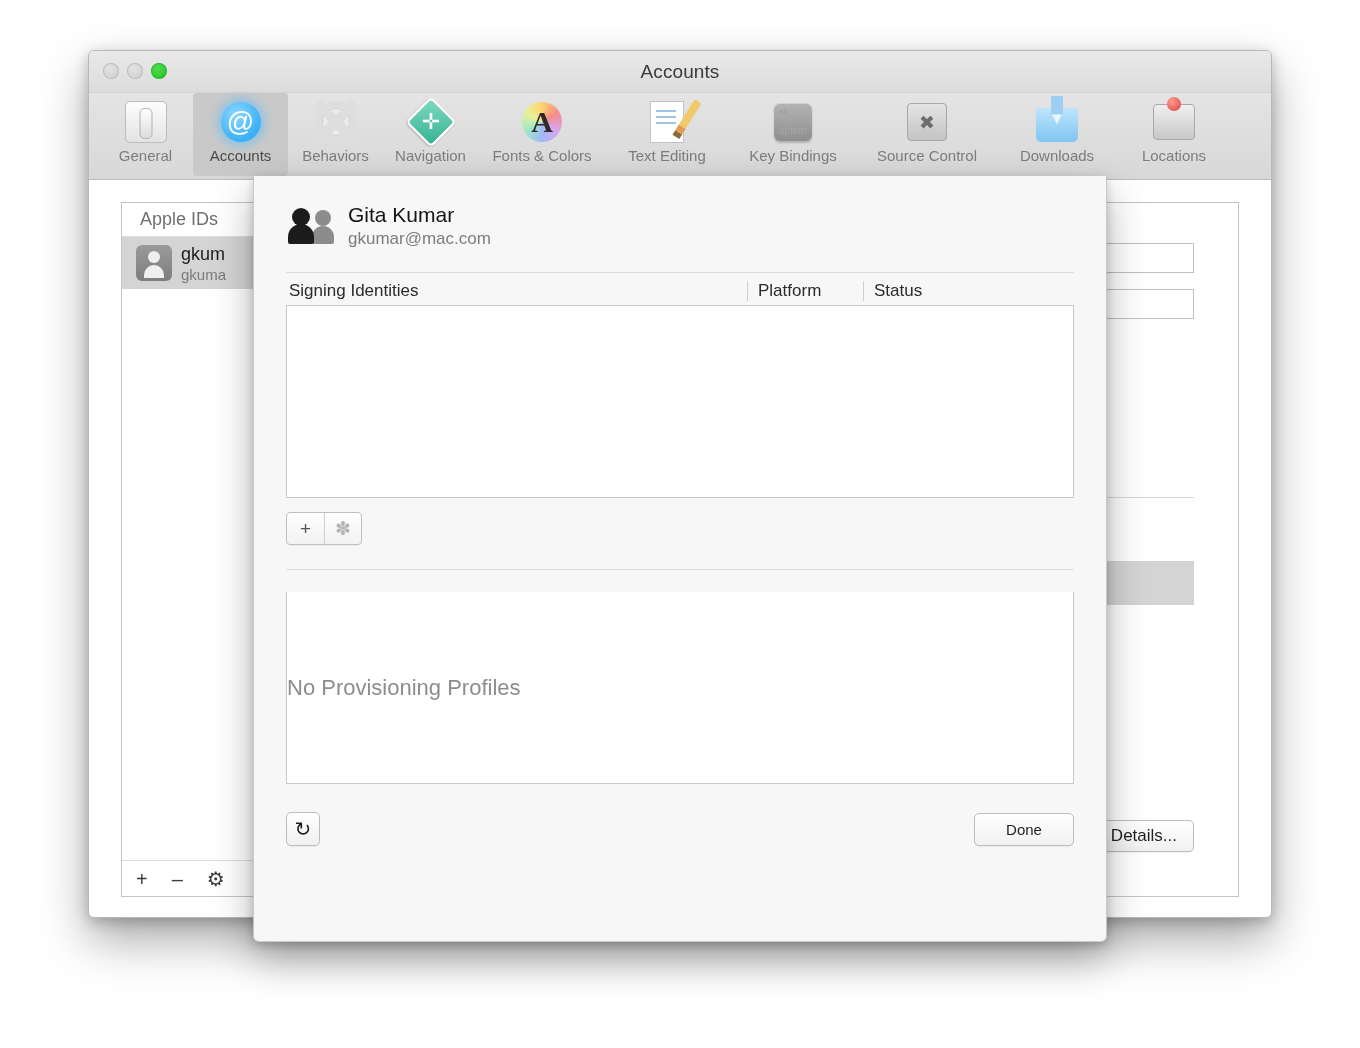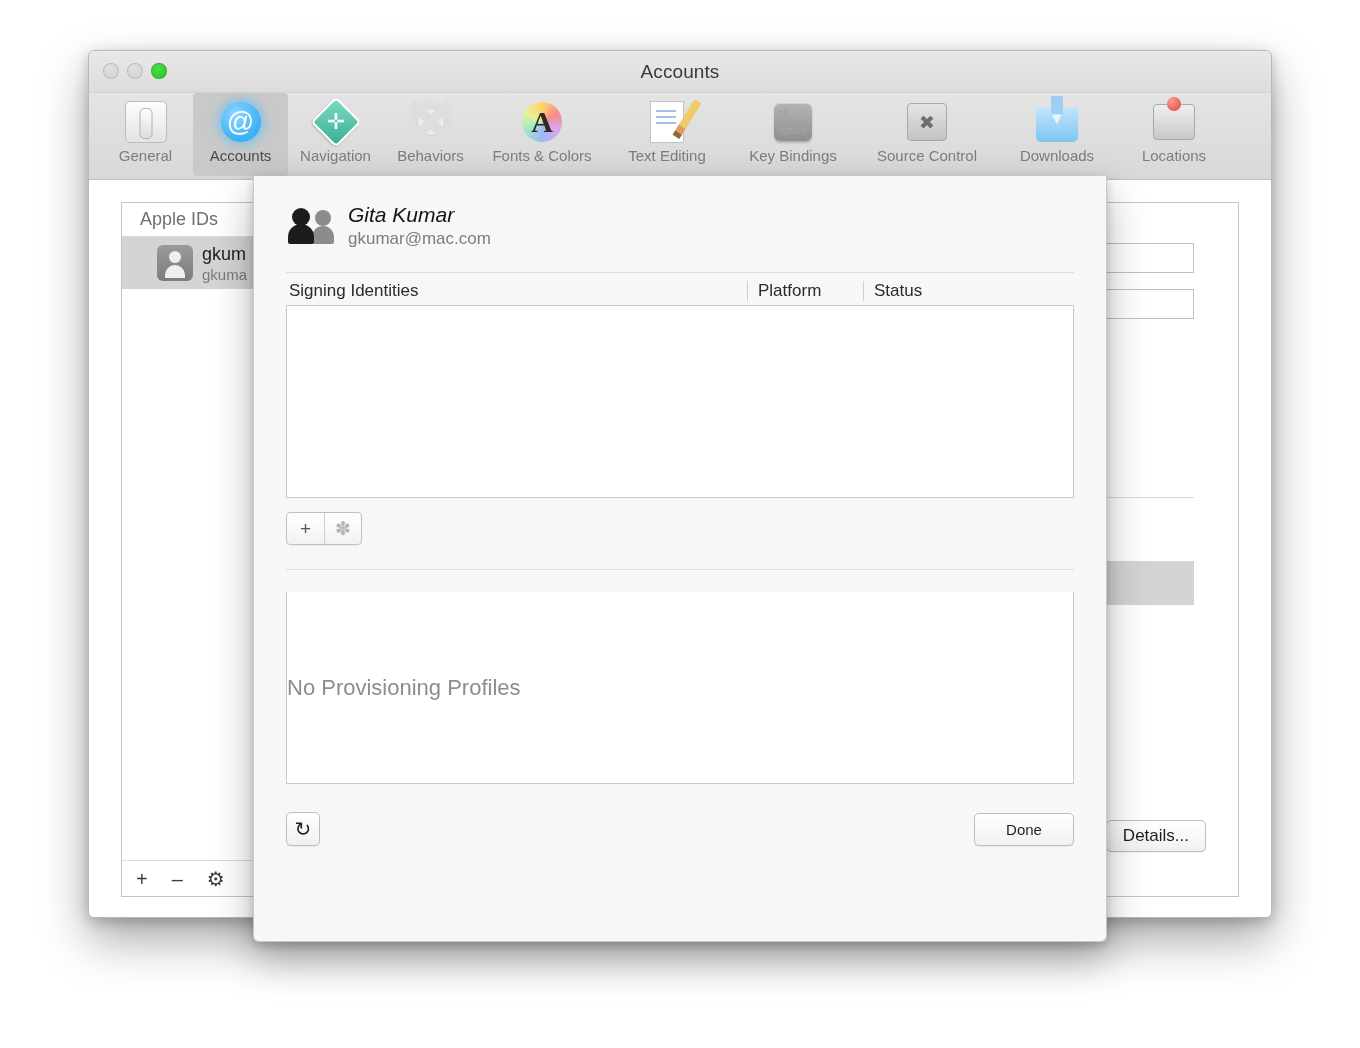--- a/index.html
+++ b/index.html
@@ -256,21 +256,20 @@
     color: #6f6f6f;
     border-bottom: 1px solid #dcdcdc;
     background: #ffffff;
   }
   .sidebar-list { flex: 1; }
   .acct-row {
     height: 52px;
     display: flex; align-items: center;
     padding-left: 14px;
     background: #d4d4d4;
-    justify-content: center;
   }
   .acct-avatar {
     width: 36px; height: 36px; border-radius: 6px;
     background: linear-gradient(to bottom,#9a9a9a,#7d7d7d);
     position: relative;
     flex: none;
   }
   .acct-avatar::before {
     content:""; position:absolute; left:50%; margin-left:-6px; top:6px;
     width:12px; height:12px; border-radius:50%; background:#efefef;
@@ -328,21 +327,21 @@
     border: 1px solid #bdbdbd;
     border-radius: 5px;
     background: linear-gradient(to bottom,#ffffff,#f1f1f1);
     font-size: 17px;
     color: #1f1f1f;
     padding: 5px 16px;
     box-shadow: 0 1px 1px rgba(0,0,0,0.06);
     font-family: "Liberation Sans", sans-serif;
   }
   .details-area {
-    position: absolute; right: 32px; bottom: 44px;
+    position: absolute; right: 44px; bottom: 44px;
   }
 
   
   .sheet {
     position: absolute;
     left: 253px;
     top: 176px;
     width: 854px;
     height: 766px;
     background: #f7f7f7;
@@ -382,21 +381,21 @@
     width: 26px; height: 36px;
   }
   .people-icon .p-front::before {
     content:""; position:absolute; left:4px; top:0;
     width:18px; height:18px; border-radius:50%; background:#1c1c1c;
   }
   .people-icon .p-front::after {
     content:""; position:absolute; left:0; bottom:0;
     width:26px; height:20px; border-radius:13px 13px 2px 2px; background:#1c1c1c;
   }
-  .hdr-name { font-size: 21px; color: #141414; line-height: 26px; font-style: italic; }
+  .hdr-name { font-size: 21px; color: #141414; line-height: 26px; }
   .hdr-mail { font-size: 17px; color: #7d7d7d; line-height: 22px; }
 
   .section-label-row {
     display: flex;
     align-items: flex-end;
     border-bottom: 1px solid #c9c9c9;
     padding-bottom: 4px;
   }
   .col-main { flex: 1; font-size: 17px; color: #2b2b2b; padding-left: 3px; }
   .col-sep  { width: 1px; height: 20px; background: #cfcfcf; margin: 0 10px; }
@@ -485,30 +484,30 @@
 
       <div class="tb-item selected">
         <div class="tb-icon">
             <div class="ic-accounts">@</div>
           </div>
         <div class="tb-label">Accounts</div>
       </div>
 
       <div class="tb-item">
         <div class="tb-icon">
+            <div class="ic-gear-big"></div>
+          </div>
+        <div class="tb-label">Behaviors</div>
+      </div>
+
+      <div class="tb-item">
+        <div class="tb-icon">
             <div class="ic-nav"></div>
           </div>
         <div class="tb-label">Navigation</div>
-      </div>
-
-      <div class="tb-item">
-        <div class="tb-icon">
-            <div class="ic-gear-big"></div>
-          </div>
-        <div class="tb-label">Behaviors</div>
       </div>
 
       <div class="tb-item" style="width:128px">
         <div class="tb-icon">
             <div class="ic-fonts"></div>
           </div>
         <div class="tb-label">Fonts &amp; Colors</div>
       </div>
 
       <div class="tb-item" style="width:122px">

